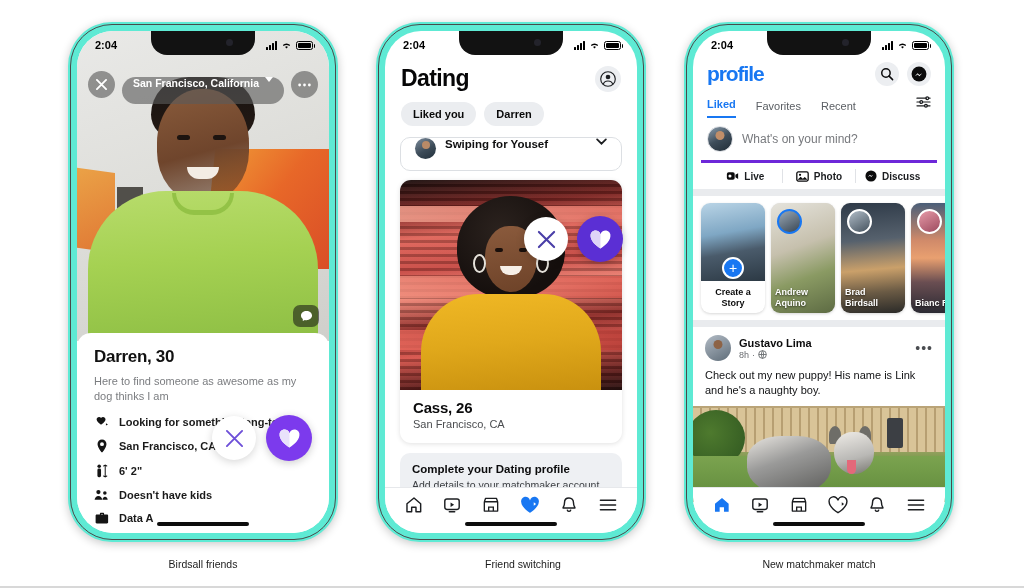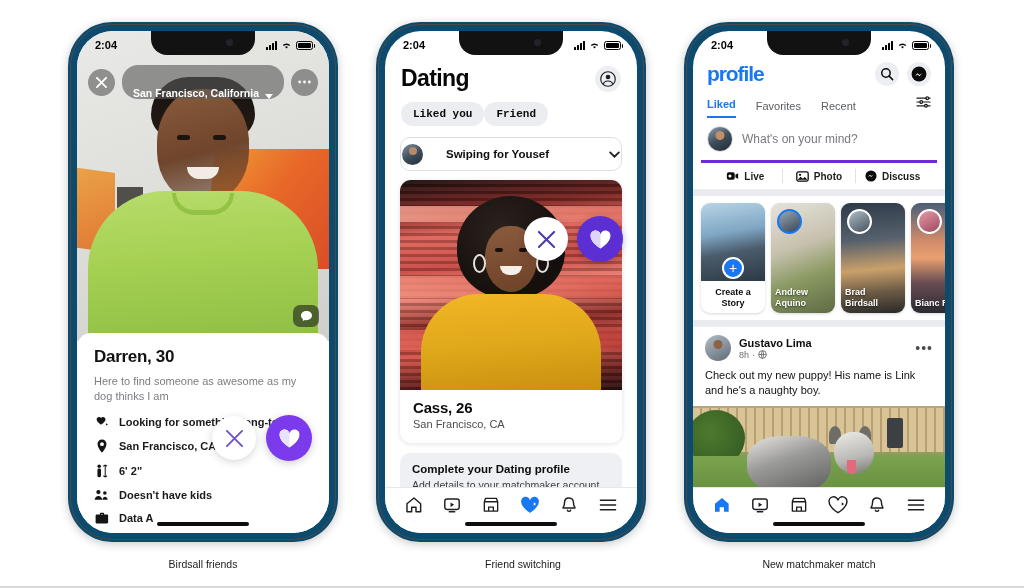--- a/index.html
+++ b/index.html
@@ -19,21 +19,21 @@
     width: 1024px; height: 2px;
     background: #d8d8d8;
   }
 
   
   .phone {
     position: absolute;
     width: 270px; height: 520px;
     top: 22px;
     border-radius: 44px;
-    background: #0c4a6e;
+    background: #5eead4;
     padding: 9px;
     box-shadow: 0 2px 10px rgba(0,0,0,0.22);
   }
   .phone.p1 { left: 68px; }
   .phone.p2 { left: 376px; }
   .phone.p3 { left: 684px; }
   .bezel-hl {
     position:absolute; inset:2px; border-radius:42px;
     border:1.5px solid #4a4a4a; pointer-events:none;
   }
@@ -144,25 +144,25 @@
     display: flex; align-items: center; gap: 7px;
     padding: 0 11px; z-index: 30;
   }
   .pill-round {
     width: 27px; height: 27px; border-radius: 50%;
     background: rgba(90,90,90,0.62);
     display: flex; align-items: center; justify-content: center;
     color: #fff; flex: 0 0 auto;
   }
   .loc-pill {
-    flex: 1 1 auto; height: 34px; border-radius: 16px;
+    flex: 1 1 auto; height: 27px; border-radius: 16px;
     background: rgba(90,90,90,0.62);
-    display: flex; align-items: flex-end; justify-content: center; gap: 6px;
+    display: flex; align-items: flex-start; justify-content: center; gap: 6px;
     color: #fff; font-size: 10.5px; font-weight: 600;
-    padding: 0 10px; white-space: nowrap;
+    padding: 0 10px; white-space: nowrap; margin-top: 12px;
   }
   .caret-d { width:0;height:0;border-left:4px solid transparent;border-right:4px solid transparent;border-top:5px solid #fff; }
   .chat-fab {
     position: absolute; right: 10px; top: 274px; z-index: 25;
     width: 26px; height: 22px; border-radius: 7px;
     background: rgba(20,20,20,0.56);
     display:flex;align-items:center;justify-content:center;
   }
   .p1-card {
     position: absolute; top: 302px; left: 0; right: 0; bottom: 0;
@@ -186,28 +186,28 @@
     box-shadow: 0 2px 9px rgba(0,0,0,0.2);
   }
 
   
   .p2-head { padding: 8px 16px 0 16px; display:flex; align-items:center; justify-content:space-between;}
   .p2-title { font-size: 23px; font-weight: bold; letter-spacing: -0.6px; color:#060607; }
   .avatar-btn {
     width: 26px;height:26px;border-radius:50%;background:#eceef1;
     display:flex;align-items:center;justify-content:center;color:#1c1e21;
   }
-  .chips { display: flex; padding: 10px 16px 0 16px; font-family: Liberation Mono, monospace; }
+  .chips { display: flex; gap: 8px; padding: 10px 16px 0 16px; }
   .chip {
     background: #ebedf0; border-radius: 16px; padding: 6px 12px;
     font-size: 11px; font-weight: bold; color: #0a0a0a;
   }
   .swiping-row {
     margin: 11px 15px 0 15px; height: 34px; border: 1px solid #dcdfe3;
-    border-radius: 10px; display: flex; align-items: center; gap: 23px; padding: 0 1px;
+    border-radius: 10px; display: flex; gap: 9px; padding: 0 14px;
     background:#fff;
   }
   .mini-av {
     width:21px;height:21px;border-radius:50%;flex:0 0 21px;
     background: linear-gradient(150deg,#7f8e9e 0%, #3c4b58 55%, #22303b 100%);
     position:relative; overflow:hidden;
   }
   .mini-av::after{content:'';position:absolute;left:50%;top:3px;transform:translateX(-50%);
     width:8px;height:8px;border-radius:50%;background:#b98a67;}
   .swiping-txt { flex:1; font-size: 11.5px; font-weight: bold; color: #0f0f10; }
@@ -526,21 +526,21 @@
           <svg width="16" height="16" viewBox="0 0 18 18">
               <circle cx="9" cy="9" r="8.2" fill="none" stroke="#1c1e21" stroke-width="1.3"></circle>
               <circle cx="9" cy="6.8" r="2.6" fill="#1c1e21"></circle>
               <path d="M3.6 15c.6-2.4 2.8-3.8 5.4-3.8s4.8 1.4 5.4 3.8" fill="none" stroke="#1c1e21" stroke-width="1.3"></path>
             </svg>
         </div>
       </div>
 
       <div class="chips">
         <div class="chip">Liked you</div>
-        <div class="chip">Friend</div>
+        <div class="chip">Darren</div>
       </div>
 
       <div class="swiping-row">
         <span class="mini-av"></span>
         <span class="swiping-txt">Swiping for Yousef</span>
         <svg width="11" height="7" viewBox="0 0 12 8">
             <path d="M1 1.5l5 5 5-5" stroke="#1c1e21" stroke-width="2" fill="none" stroke-linecap="round"></path>
           </svg>
       </div>
 

